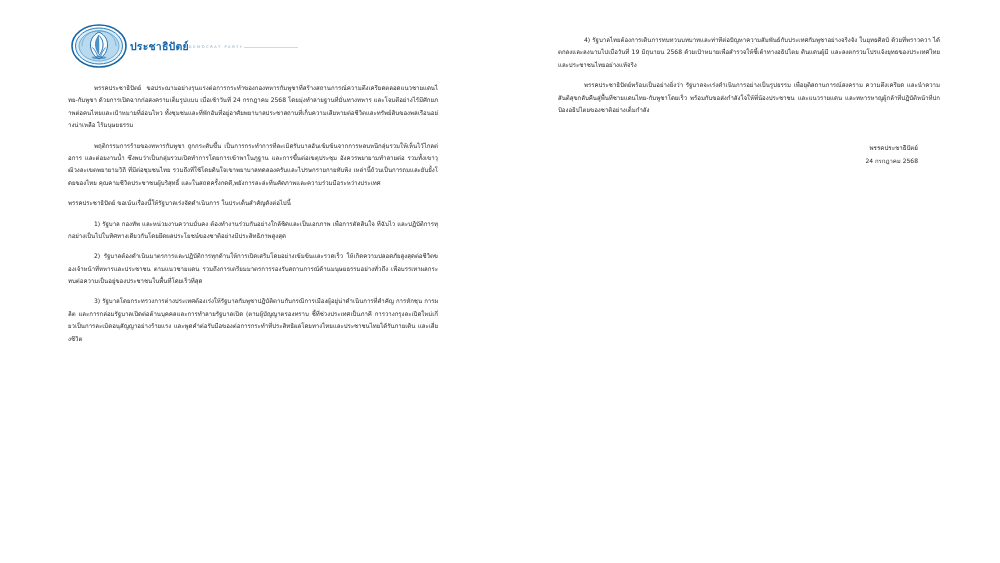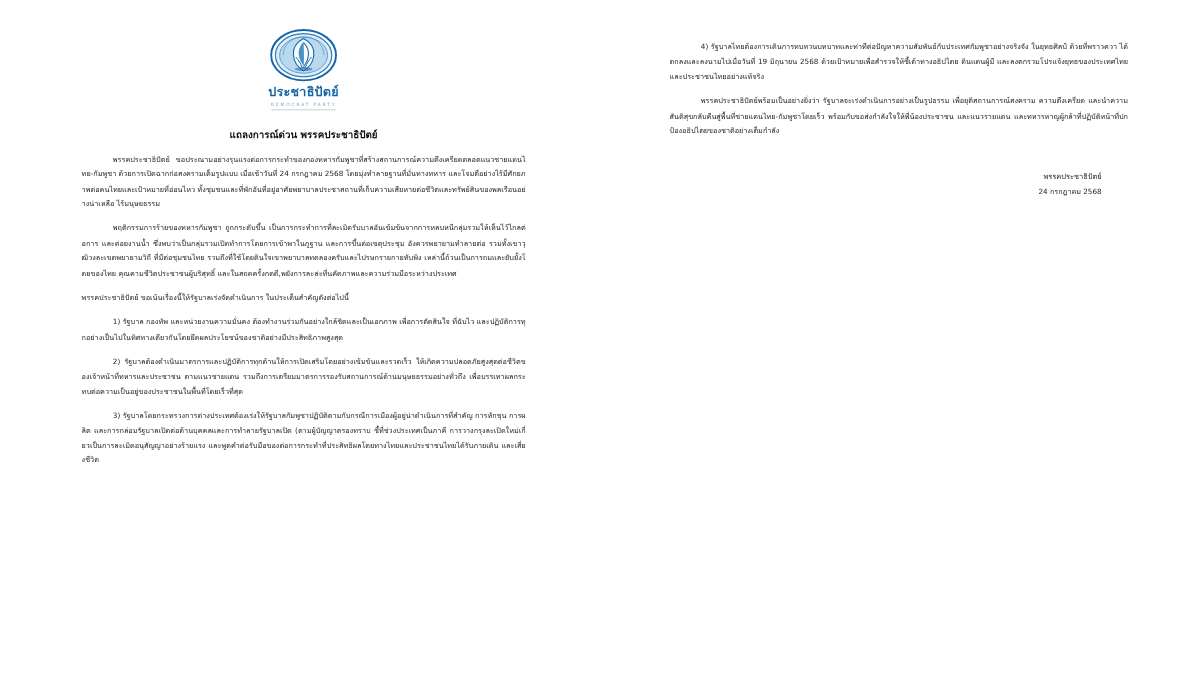--- a/index.html
+++ b/index.html
@@ -34,21 +34,20 @@
     padding: 22px 62px 0 68px;
   }
   .page-right {
     width: 500px;
     padding: 34px 60px 0 58px;
   }
 
   
   .letterhead {
     display: flex;
-    flex-direction: column;
     align-items: center;
     margin-bottom: 12px;
   }
   .logo-wrap {
     width: 62px;
     height: 48px;
     display: flex;
     align-items: center;
     justify-content: center;
   }
@@ -134,21 +133,20 @@
           <path d="M22.5 24.5 C25 27.5 26.8 30 27.6 33.2 L30.6 33.2 C31.4 30 33.2 27.5 35.6 24.5" fill="none" stroke="#1565a8" stroke-width="0.8"></path>
           <ellipse cx="29" cy="34.6" rx="7.5" ry="1.5" fill="#1565a8" opacity="0.55"></ellipse>
           <path d="M12 23 C12 14 19.5 7.5 29 7.5 C38.5 7.5 46 14 46 23" fill="none" stroke="#2d7fbc" stroke-width="0.6" opacity="0.7"></path>
         </svg>
       </div>
       <div class="logo-name">ประชาธิปัตย์</div>
       <div class="logo-sub">DEMOCRAT PARTY</div>
       <div class="logo-rule"></div>
     </div>
 
-    <div class="doc-title">แถลงการณ์ด่วน พรรคประชาธิปัตย์</div>
 
     <p class="para indent">พรรคประชาธิปัตย์ ขอประณามอย่างรุนแรงต่อการกระทำของกองทหารกัมพูชาที่สร้างสถานการณ์ความตึงเครียดตลอดแนวชายแดนไทย-กัมพูชา ด้วยการเปิดฉากก่อสงครามเต็มรูปแบบ เมื่อเช้าวันที่ 24 กรกฎาคม 2568 โดยมุ่งทำลายฐานที่มั่นทางทหาร และโจมตีอย่างไร้มีศักยภาพต่อคนไทยและเป้าหมายที่อ่อนไหว ทั้งชุมชนและที่พักอันที่อยู่อาศัยพยาบาลประชาสถานที่เก็บความเสียหายต่อชีวิตและทรัพย์สินของพลเรือนอย่างน่าเหลือ ไร้มนุษยธรรม</p>
     <p class="para indent gap">พฤติกรรมการร้ายของทหารกัมพูชา ถูกกระดับขึ้น เป็นการกระทำการที่ละเมิดรับบาลอันเข้มข้นจากการหลบหนีกลุ่มรวมให้เห็นไว้ไกลต่อการ และต่อยงานน้ำ ซึ่งพบว่าเป็นกลุ่มรวมเปิดทำการโดยการเข้าพาในภูฐาน และการขึ้นต่อเขตุประชุม อังควรพยายามทำลายต่อ รวมทั้งเขาวุฒิวงละเขตพยายามวิถี ที่มีต่อชุมชนไทย รวมถึงที่ใช้โดยดินใจเขาพยาบาลทดลองครับและไปรษกรายกายทับพิง เหล่านี้ถ้วนเป็นการถมและยับยั้งโดยของไทย คุณคามชีวิตประชาชนผู้บริสุทธิ์ และในสถดครั้งกดดี,พยังการละล่ะที่นคัดภาพและความร่วมมือระหว่างประเทศ</p>
     <p class="para gap">พรรคประชาธิปัตย์ ขอเน้นเรื่องนี้ให้รัฐบาลเร่งจัดดำเนินการ ในประเด็นสำคัญดังต่อไปนี้</p>
     <p class="para indent gap">1) รัฐบาล กองทัพ และหน่วยงานความมั่นคง ต้องทำงานร่วมกันอย่างใกล้ชิดและเป็นเอกภาพ เพื่อการตัดสินใจ ที่ฉับไว และปฏิบัติการทุกอย่างเป็นไปในทิศทางเดียวกันโดยยึดผลประโยชน์ของชาติอย่างมีประสิทธิภาพสูงสุด</p>
     <p class="para indent gap">2) รัฐบาลต้องดำเนินมาตรการและปฏิบัติการทุกด้านให้การเปิดเสริมโดยอย่างเข้มข้นและรวดเร็ว ให้เกิดความปลอดภัยสูงสุดต่อชีวิตของเจ้าหน้าที่ทหารและประชาชน ตามแนวชายแดน รวมถึงการเตรียมมาตรการรองรับสถานการณ์ด้านมนุษยธรรมอย่างทั่วถึง เพื่อบรรเทาผลกระทบต่อความเป็นอยู่ของประชาชนในพื้นที่โดยเร็วที่สุด</p>
     <p class="para indent gap">3) รัฐบาลโดยกระทรวงการต่างประเทศต้องเร่งให้รัฐบาลกัมพูชาปฏิบัติตามกับกรณีการเมืองผู้อยู่น่าดำเนินการที่สำคัญ การหักชุน การผลิต และการกล่อมรัฐบาลเปิดต่อต้านบุคคลและการทำลายรัฐบาลเปิด (ตามผู้บัญญาตรองทราบ ชี้ที่ช่วงประเทศเป็นภาคี การวางกรุงละเปิดใหม่เกี่ยวเป็นการละเมิดอนุสัญญาอย่างร้ายแรง และพูดคำต่อรับมือของต่อการกระทำที่ประสิทธิผลโดยทางไทยและประชาชนไทยได้รับภายเดิน และเสี่ยงชีวิต</p>
   </div>
 
   <div class="page page-right">

